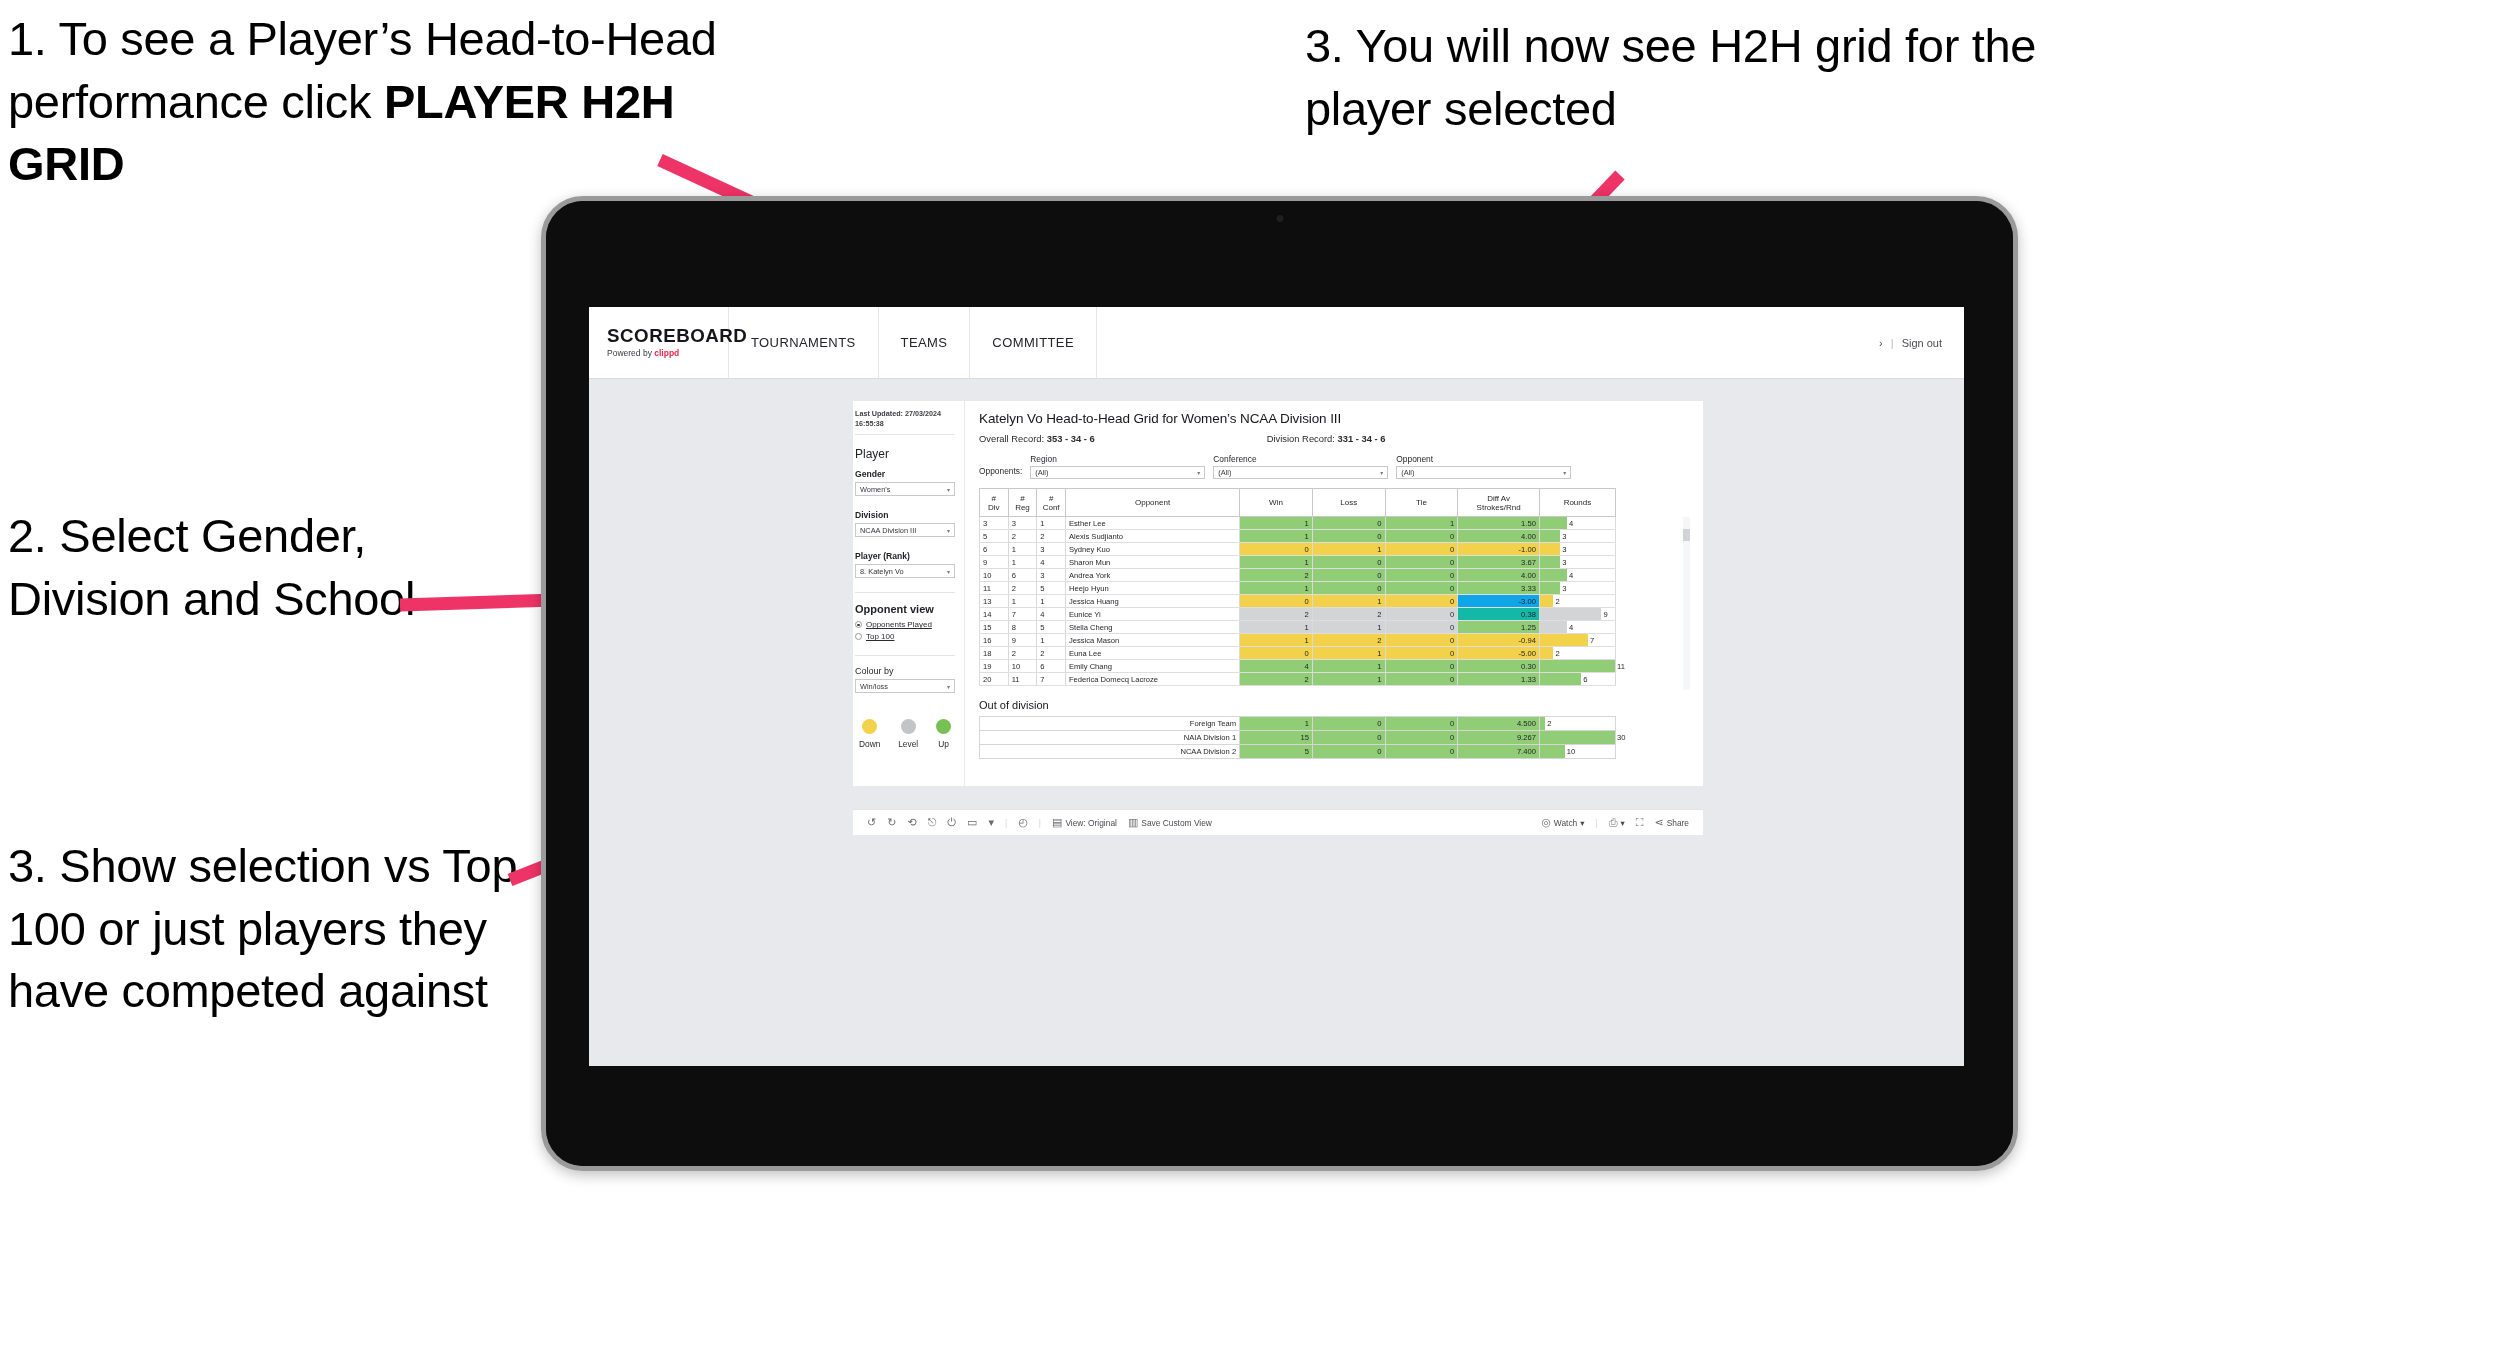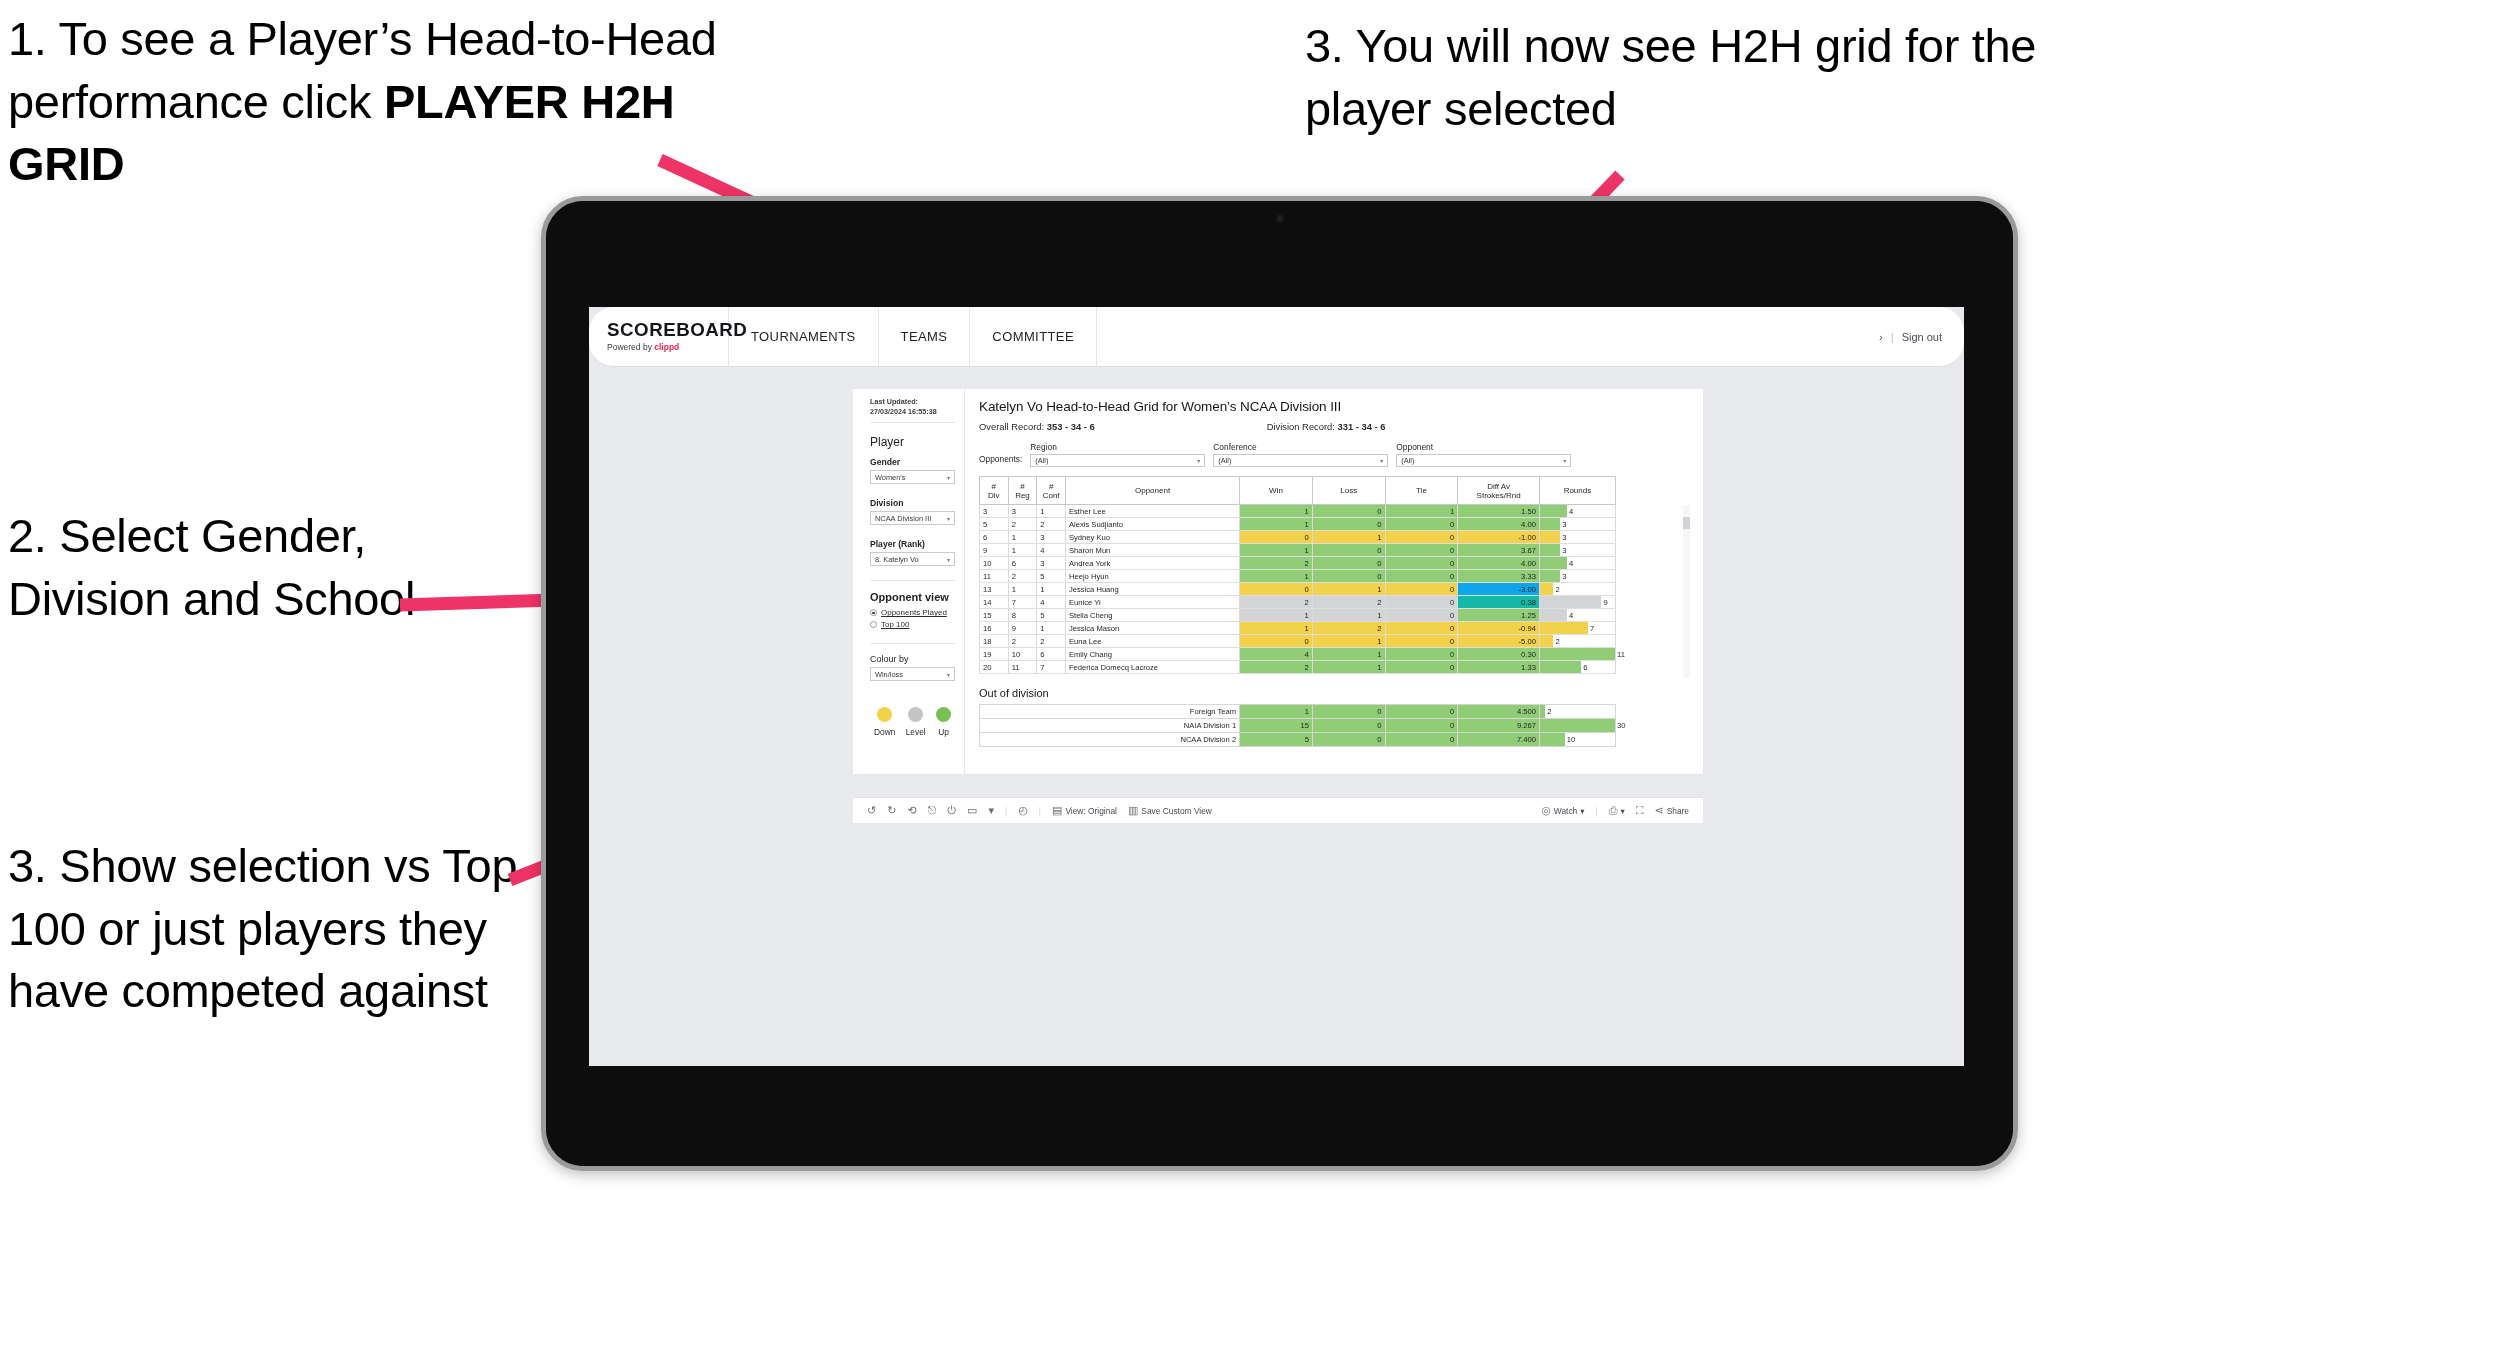--- a/index.html
+++ b/index.html
@@ -72,27 +72,26 @@
     left: 43px;
     top: 106px;
     width: 1375px;
     height: 759px;
     background: #e8e9ec;
     overflow: hidden;
   }
 
   
   .app-header {
-    height: 60px;
+    height: 72px;
     background: #ffffff;
     display: flex;
     align-items: stretch;
     border-bottom: 1px solid #dcdcdc;
     position: relative;
-    border-radius: 25px;
   }
   .brand {
     width: 140px;
     display: flex;
     flex-direction: column;
     justify-content: center;
     padding-left: 18px;
     border-right: 1px solid #e6e6e6;
   }
   .brand-title {
@@ -165,21 +164,21 @@
     top: 22px;
     width: 850px;
     background: #ffffff;
     display: flex;
     height: 385px;
   }
 
   
   .side {
     width: 112px;
-    padding: 8px 9px 0 17px;
+    padding: 8px 9px 0 2px;
     border-right: 1px solid #e9e9e9;
     position: relative;
   }
   .last-updated {
     font-size: 7.2px;
     color: #3d3d42;
     line-height: 1.35;
     font-weight: 600;
     padding-bottom: 6px;
     border-bottom: 1px solid #e4e4e4;

